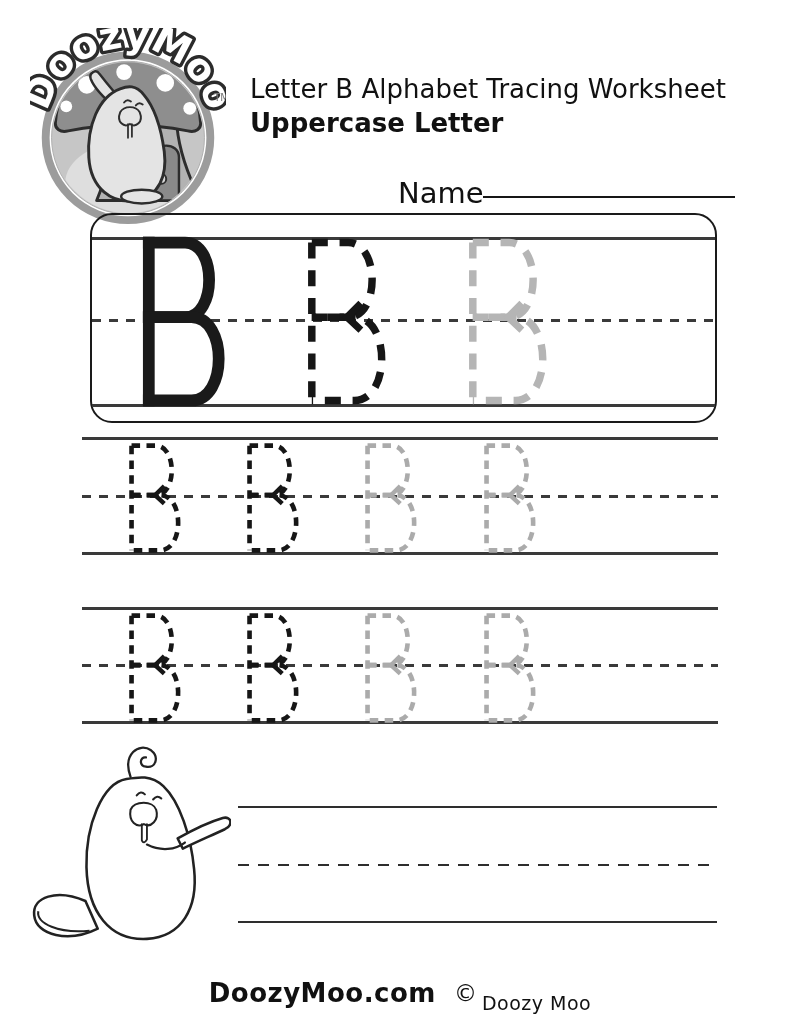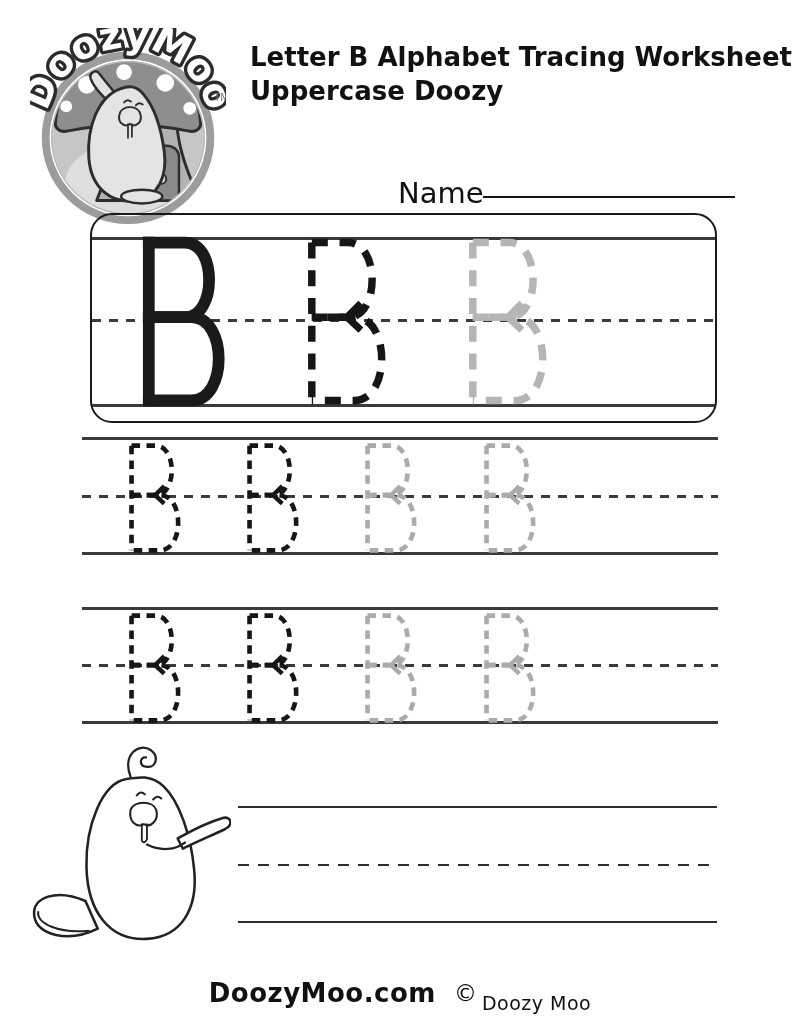--- a/index.html
+++ b/index.html
@@ -3,21 +3,21 @@
 <meta charset="utf-8">
 <style>
   html,body{margin:0;padding:0;background:#888;}
   .page{
     position:relative;width:800px;height:1035px;background:#ffffff;
     font-family:"DejaVu Sans", sans-serif;color:#111;overflow:hidden;margin:0 auto;
   }
   
   .logo-wrap{position:absolute;left:30px;top:28px;width:196px;height:196px;}
   .title-block{position:absolute;left:250px;top:40px;line-height:1.32;}
-  .title-line1{font-size:26px;font-weight:700;white-space:nowrap;}
+  .title-line1{font-size:26px;font-weight:400;white-space:nowrap;margin-top:32px;}
   .title-line2{font-size:26px;font-weight:600;}
   .name-row{position:absolute;left:398px;top:176px;font-size:29px;}
   .name-underline{position:absolute;left:483px;top:196px;width:252px;height:2px;background:#161616;}
   
   .solid-line{position:absolute;height:2.5px;background:#3a3a3a;}
   .dashed-line{position:absolute;height:2.5px;
     background:repeating-linear-gradient(90deg,#3a3a3a 0 9px,transparent 9px 17px);}
   
   .trace-box{position:absolute;left:90px;top:213px;width:627px;height:210px;
     border:2.5px solid #1a1a1a;border-radius:22px;box-sizing:border-box;}
@@ -79,21 +79,21 @@
       </text>
       <text font-size="39" font-weight="bold" fill="#ffffff">
         <textPath href="#arc" startOffset="50%" text-anchor="middle">DoozyMoo</textPath>
       </text>
       <text class="logo-tm" x="188" y="74" font-size="10.5" fill="#777">TM</text>
     </svg>
   </div>
 
   <div class="title-block">
     <div class="title-line1">Letter B Alphabet Tracing Worksheet</div>
-    <div class="title-line2">Uppercase Doozy</div>
+    <div class="title-line2">Uppercase Letter</div>
   </div>
 
   <div class="name-row">Name</div>
   <div class="name-underline"></div>
 
   <div class="trace-box">
     <div class="solid-line" style="top:22px;"></div>
     <div class="dashed-line" style="top:104px;"></div>
     <div class="solid-line" style="top:189px;"></div>
   </div>

